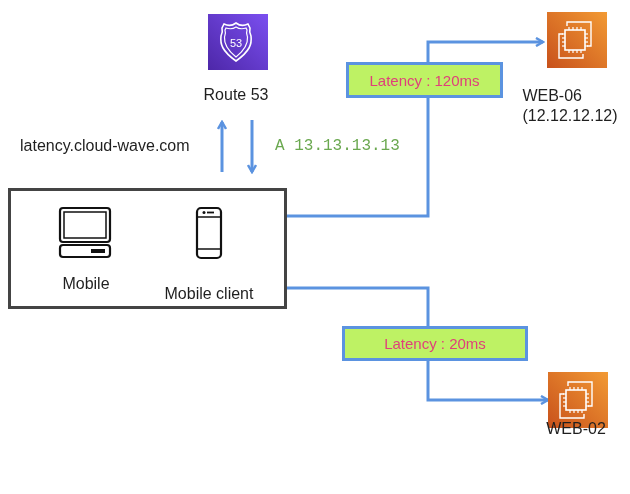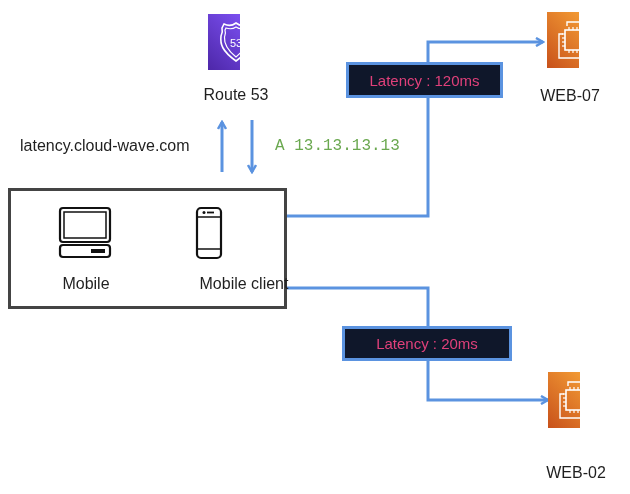--- a/index.html
+++ b/index.html
@@ -6,24 +6,24 @@
   body { width: 630px; height: 494px; position: relative; overflow: hidden;
          font-family: "Liberation Sans", "DejaVu Sans", sans-serif; color: #222; }
   .abs { position: absolute; }
   svg.lines { position: absolute; left: 0; top: 0; }
   .txt { position: absolute; white-space: nowrap; font-size: 16px; color: #1f1f1f; }
   .center { transform: translateX(-50%); text-align: left; }
   .green { color: #6aa84f; font-family: Liberation Mono, monospace; }
   .pink { color: #e0407a; }
   .client-box { position: absolute; left: 8px; top: 188px; width: 273px; height: 115px;
                 border: 3px solid #444; background: #fff; }
-  .lat-box { position: absolute; border: 3px solid #5b93e0; background: #0f172a;
+  .lat-box { position: absolute; border: 3px solid #5b93e0; background: #bef264;
              display: flex; align-items: center; justify-content: center;
              font-size: 15px; box-sizing: border-box; }
-  .aws-icon { position: absolute; width: 32px; height: 56px; }
+  .aws-icon { position: absolute; width: 60px; height: 56px; }
   .r53 { background: linear-gradient(45deg, #4d27a8 0%, #7b4ff0 100%); }
   .ec2 { background: linear-gradient(45deg, #c8511b 0%, #f29a34 100%); }
 </style>
 </head>
 <body>
 
 <svg class="lines" width="630" height="494">
   <defs>
     <marker id="ah" markerWidth="10" markerHeight="10" refX="8" refY="5" orient="auto" markerUnits="userSpaceOnUse">
       <path d="M1,1 L8,5 L1,9" fill="none" stroke="#5b93e0" stroke-width="2.5"></path>
@@ -65,26 +65,26 @@
 
 <div class="abs" style="left:195px; top:206px;">
   <svg width="28" height="54" viewBox="0 0 28 54">
     <rect x="2" y="2" width="24" height="50" rx="4" fill="none" stroke="#111" stroke-width="2.2"></rect>
     <line x1="2" y1="11" x2="26" y2="11" stroke="#111" stroke-width="1.5"></line>
     <line x1="2" y1="43" x2="26" y2="43" stroke="#111" stroke-width="1.5"></line>
     <circle cx="9" cy="6.5" r="1.5" fill="#111"></circle>
     <line x1="12" y1="6.5" x2="19" y2="6.5" stroke="#111" stroke-width="1.8"></line>
   </svg>
 </div>
-<div class="txt center" style="left:209px; top:275px;margin-left:35px;">Mobile client</div>
+<div class="txt center" style="left:209px; top:285px;">Mobile client</div>
 
 <div class="lat-box" style="left:346px; top:62px; width:157px; height:36px;">
   <span class="pink">Latency : 120ms</span>
 </div>
-<div class="lat-box" style="left:342px; top:326px; width:170px; height:35px;">
+<div class="lat-box" style="left:342px; top:326px; width:186px; height:35px;">
   <span class="pink">Latency : 20ms</span>
 </div>
 
 <div class="aws-icon ec2" style="left:547px; top:12px;">
   <svg width="56" height="56" viewBox="0 0 56 56">
     <path d="M20 14 L20 10 L44 10 L44 34 L40 34" fill="none" stroke="#fff" stroke-width="1.4"></path>
     <path d="M16 22 L12 22 L12 46 L36 46 L36 42" fill="none" stroke="#fff" stroke-width="1.4"></path>
     <rect x="18" y="18" width="20" height="20" fill="none" stroke="#fff" stroke-width="1.6"></rect>
     <g stroke="#fff" stroke-width="1.2">
       <line x1="22" y1="15" x2="22" y2="18"></line>
@@ -100,21 +100,22 @@
         <line x1="15" y1="30" x2="18" y2="30"></line>
         <line x1="15" y1="34" x2="18" y2="34"></line>
       <line x1="38" y1="22" x2="41" y2="22"></line>
         <line x1="38" y1="26" x2="41" y2="26"></line>
         <line x1="38" y1="30" x2="41" y2="30"></line>
         <line x1="38" y1="34" x2="41" y2="34"></line>
     </g>
   </svg>
 </div>
 <div class="txt center" style="left:570px; top:86px; line-height:20px;">
-  <div>WEB-07</div>
+  <div>WEB-06</div>
+  <div>(12.12.12.12)</div>
 </div>
 
 <div class="aws-icon ec2" style="left:548px; top:372px;">
   <svg width="56" height="56" viewBox="0 0 56 56">
     <path d="M20 14 L20 10 L44 10 L44 34 L40 34" fill="none" stroke="#fff" stroke-width="1.4"></path>
     <path d="M16 22 L12 22 L12 46 L36 46 L36 42" fill="none" stroke="#fff" stroke-width="1.4"></path>
     <rect x="18" y="18" width="20" height="20" fill="none" stroke="#fff" stroke-width="1.6"></rect>
     <g stroke="#fff" stroke-width="1.2">
       <line x1="22" y1="15" x2="22" y2="18"></line>
         <line x1="26" y1="15" x2="26" y2="18"></line>
@@ -128,15 +129,15 @@
         <line x1="15" y1="26" x2="18" y2="26"></line>
         <line x1="15" y1="30" x2="18" y2="30"></line>
         <line x1="15" y1="34" x2="18" y2="34"></line>
       <line x1="38" y1="22" x2="41" y2="22"></line>
         <line x1="38" y1="26" x2="41" y2="26"></line>
         <line x1="38" y1="30" x2="41" y2="30"></line>
         <line x1="38" y1="34" x2="41" y2="34"></line>
     </g>
   </svg>
 </div>
-<div class="txt center" style="left:576px; top:462px; line-height:22px;">
+<div class="txt center" style="left:576px; top:418px; line-height:22px;">
   <div>WEB-02</div>
 </div>
 
 </body></html>

